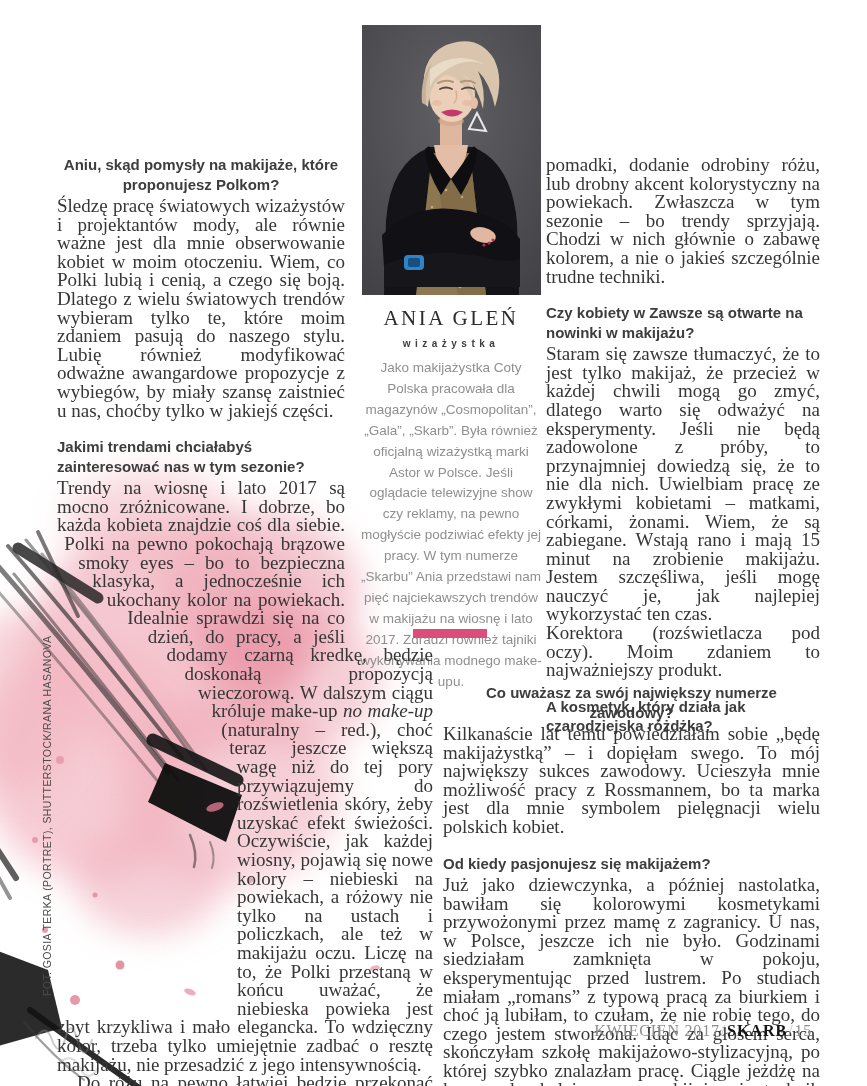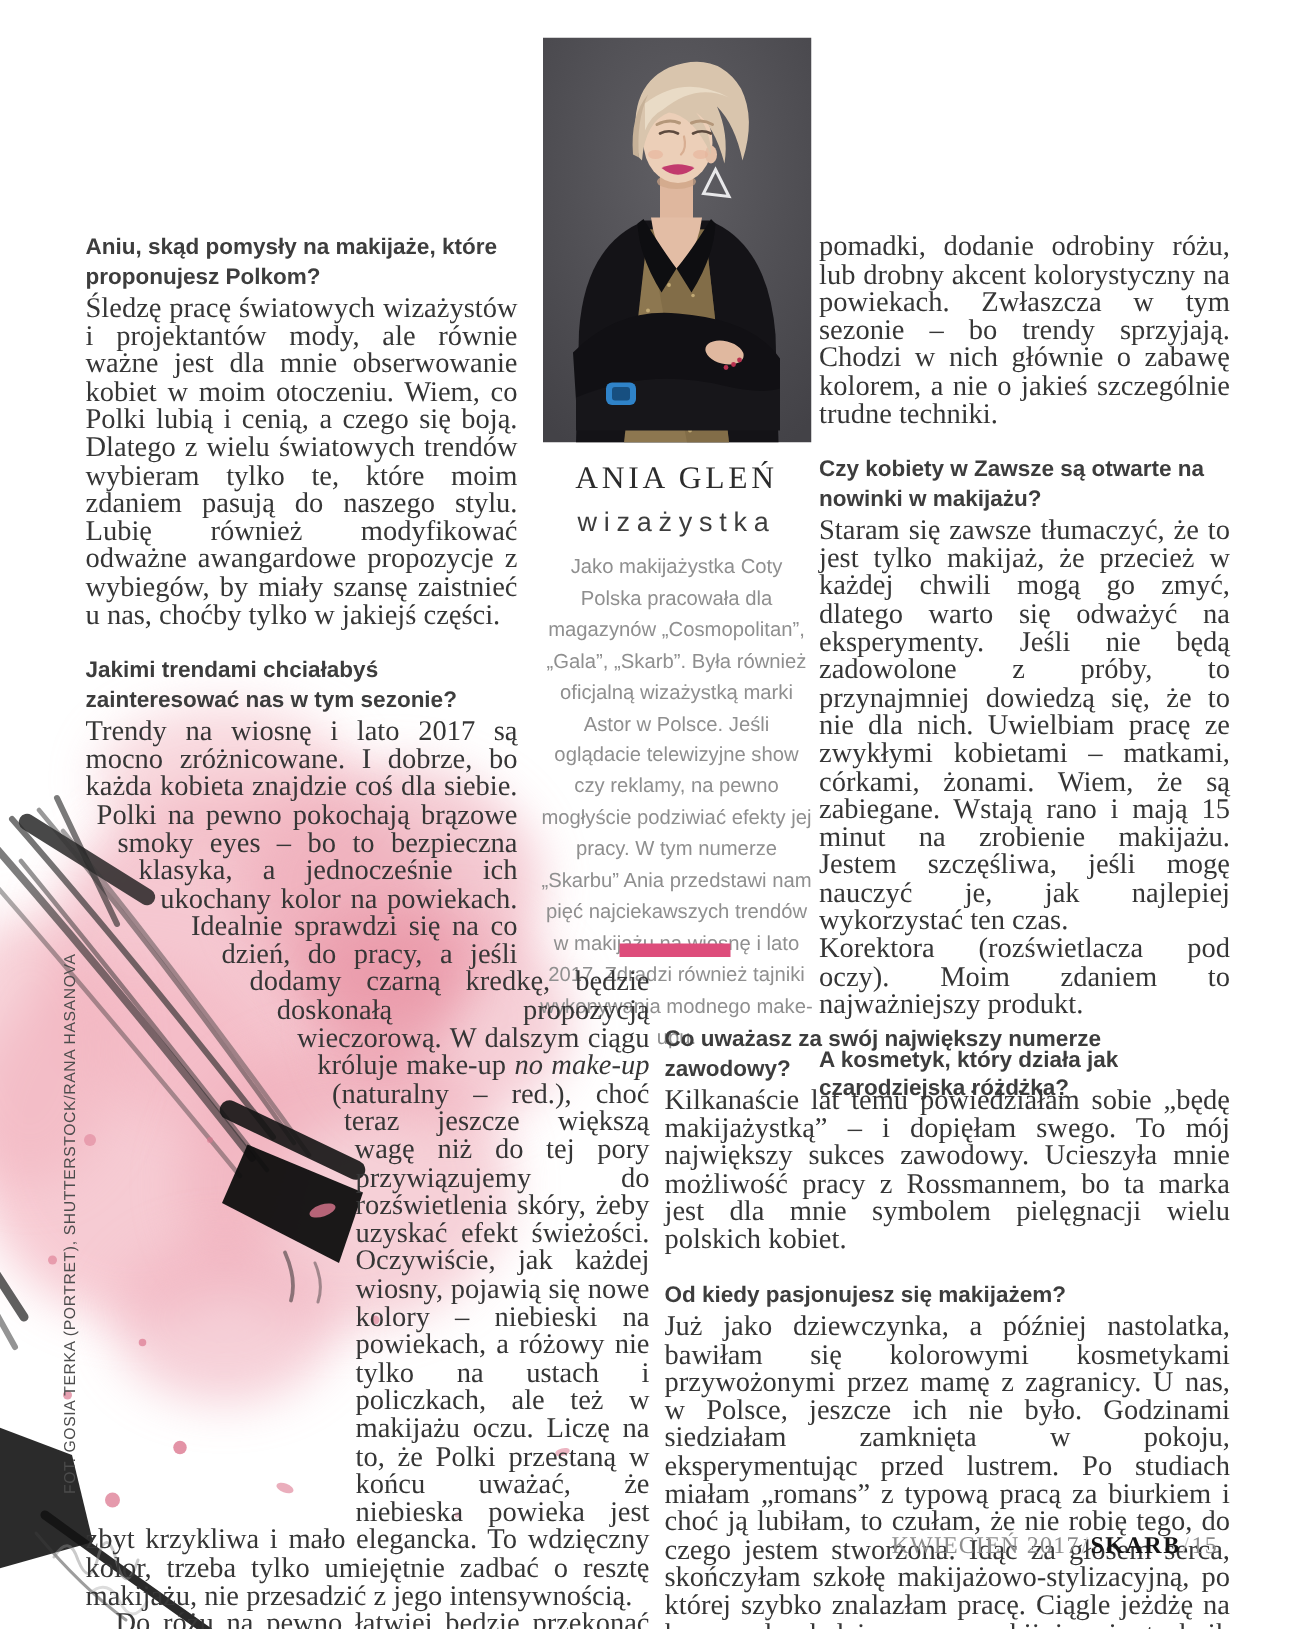--- a/index.html
+++ b/index.html
@@ -11,38 +11,38 @@
   .credit{position:absolute;left:41px;top:648px;height:348px;z-index:3;
           writing-mode:vertical-rl;transform:rotate(180deg);white-space:nowrap;
           font-family:"Liberation Sans",sans-serif;font-size:10.5px;letter-spacing:.4px;color:#4c4c4c;}
 
   
   .photo{position:absolute;left:362px;top:25px;width:179px;height:270px;z-index:2;display:block;}
 
   
   .center-col{position:absolute;left:351px;top:306px;width:200px;z-index:2;text-align:center;}
   .p-name{font-family:"Liberation Serif",serif;font-size:21px;letter-spacing:2.5px;color:#2c2c2c;margin:0;}
-  .p-role{font-family:"Liberation Sans",sans-serif;font-weight:400;font-size:18px;letter-spacing:4.5px;
+  .p-role{font-family:"Liberation Sans",sans-serif;font-weight:700;font-size:10px;letter-spacing:4.5px;
           color:#3d3d3d;margin:7px 0 0 0;}
   .p-bio{width:184px;margin:9px auto 0;font-family:"Liberation Sans",sans-serif;font-size:13.5px;
          line-height:20.9px;color:#8f8f8f;}
   .accent-bar{position:absolute;left:413px;top:629px;width:74px;height:9px;z-index:2;}
 
   
   .col-left{position:absolute;left:57px;top:155px;width:376px;height:856px;z-index:2;}
   .spacer-right{float:right;width:88px;height:484px;}
   .wc-flow{float:left;width:180px;height:856px;
      shape-outside:polygon(0px 402px,42px 458px,86px 498px,120px 532px,152px 576px,170px 618px,180px 652px,180px 856px,0px 856px);
      shape-margin:8px;}
   .col-right{position:absolute;left:546px;top:156px;width:274px;z-index:2;}
   .sec-bottom{position:absolute;left:443px;top:683px;width:377px;z-index:2;}
 
   .q{font-family:"Liberation Sans",sans-serif;font-weight:700;font-size:15px;line-height:19.5px;
      color:#3d3d3d;margin:17px 0 3px 0;}
-  .q.first{margin-top:0;}
+  .q.first{margin-top:0;text-align:center;}
   .a{font-size:19px;line-height:18.6px;text-align:justify;margin:0;}
   .a em{font-style:italic;}
   .indent{text-indent:20px;}
 
   
   .footer{position:absolute;right:55px;top:1022px;z-index:2;font-family:Liberation Serif, serif;
           font-size:16px;letter-spacing:.8px;color:#8e8e8e;text-align:right;}
   .footer .sep{color:#c2c2c2;padding:0 1px;}
   .footer .brand{font-weight:700;color:#151515;letter-spacing:1px;}
 </style>

